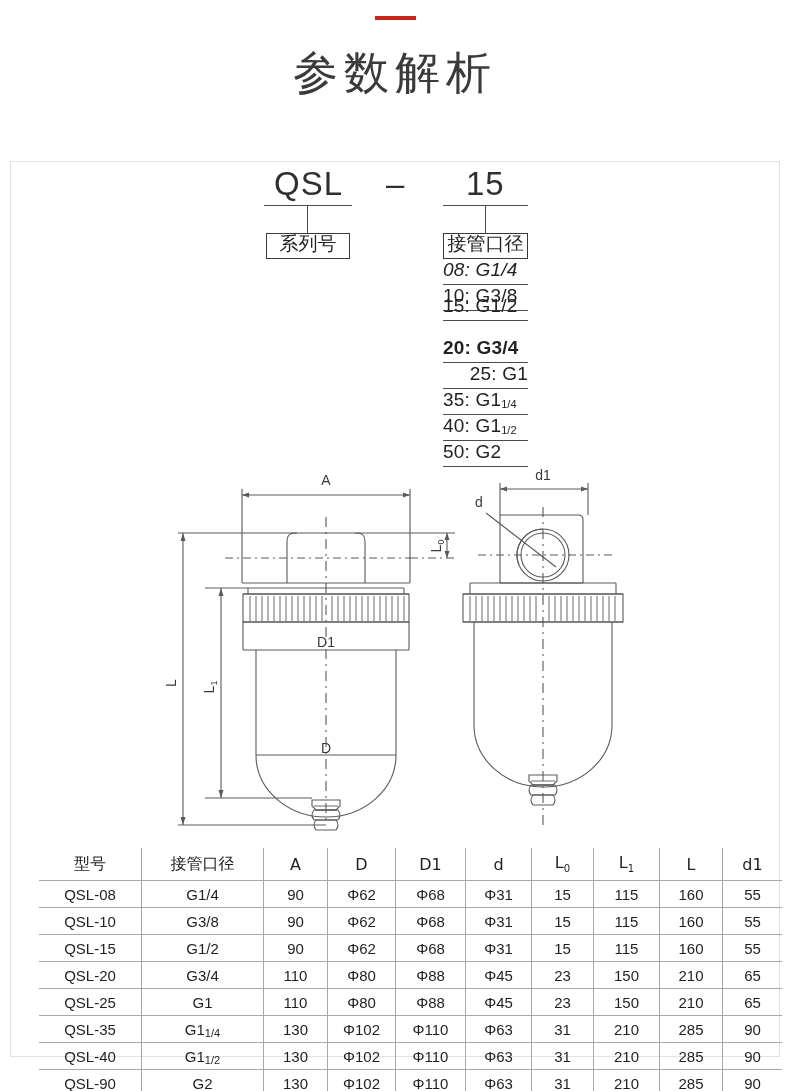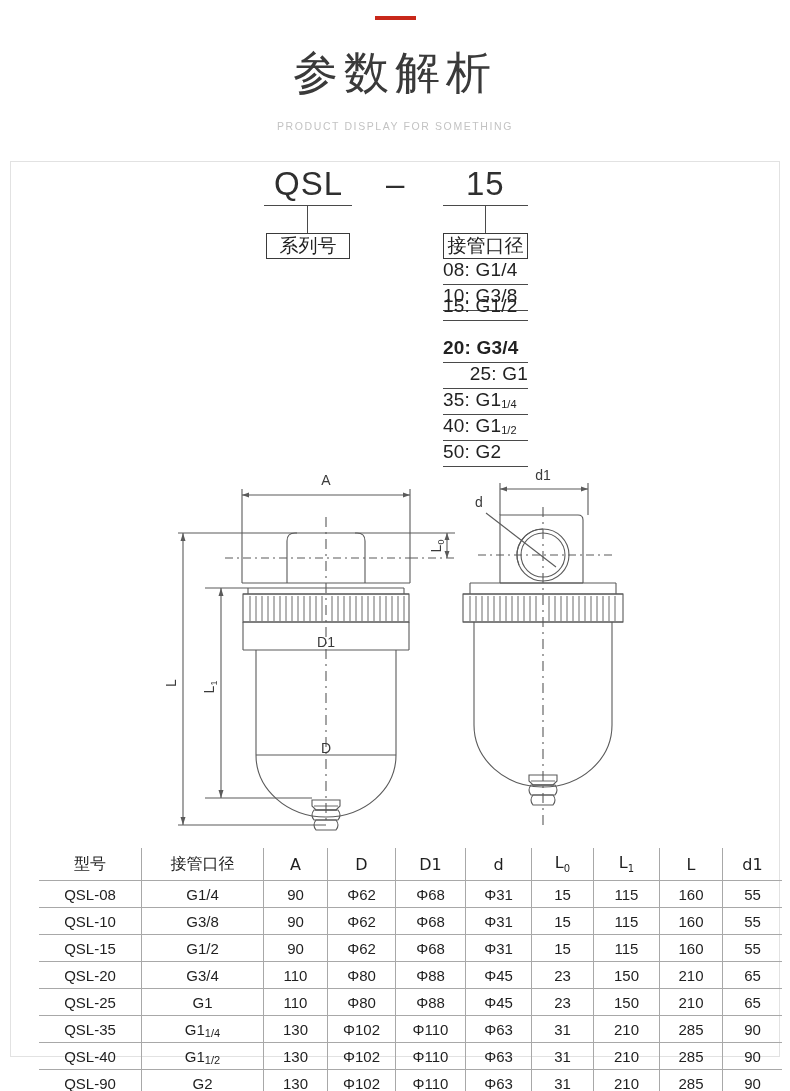--- a/index.html
+++ b/index.html
@@ -73,21 +73,21 @@
   .rule { position: absolute; background: #4a4a4a; }
   .hrule { height: 1.4px; }
   .vrule { width: 1.4px; }
   .boxed {
     position: absolute;
     border: 1.5px solid #3a3a3a;
     box-sizing: border-box;
     text-align: center;
     font-size: 19px;
     color: #222;
-    font-family: Liberation Serif, serif;
+    font-family: Liberation Mono, monospace;
     white-space: nowrap;
   }
   .opt-row {
     position: absolute;
     left: 443px;
     width: 85px;
     height: 26px;
     border-bottom: 1.4px solid #4a4a4a;
     box-sizing: border-box;
     font-size: 19px;
@@ -145,21 +145,20 @@
   table.spec tr:last-child td:last-child   { border-bottom-right-radius: 8px; }
   .sub { font-size: 10px; vertical-align: sub; }
   .fr  { font-size: 11px; position: relative; top: 2px; }
 </style>
 </head>
 <body>
 
 <div id="header">
   <div id="accent-bar"></div>
   <div id="page-title">参数解析</div>
-  <div id="page-subtitle">PRODUCT DISPLAY FOR SOMETHING</div>
 </div>
 
 <div id="content-frame"></div>
 
 <div id="code-block">
 
   <div class="code-text" style="left:274px; top:165px;">QSL</div>
 
   <div class="code-text" style="left:386px; top:165px;">–</div>
 
@@ -168,21 +167,21 @@
   <div class="rule hrule" style="left:264px; top:205px; width:88px;"></div>
   <div class="rule hrule" style="left:443px; top:205px; width:85px;"></div>
 
   <div class="rule vrule" style="left:307px; top:205px; height:28px;"></div>
   <div class="rule vrule" style="left:485px; top:205px; height:28px;"></div>
 
   <div class="boxed" style="left:266px; top:233px; width:84px; height:26px; line-height:23px;">系列号</div>
   <div class="boxed" style="left:443px; top:233px; width:85px; height:26px; line-height:23px;">接管口径</div>
 
   <div id="option-rows">
-      <div class="opt-row" style="top: 259px;"><span>08: G1/4</span></div>
+      <div class="opt-row" style="top: 259px; font-style: italic;"><span>08: G1/4</span></div>
       <div class="opt-row" style="top: 285px;"><span>10: G3/8</span></div>
       <div class="opt-row" style="top: 295px;"><span>15: G1/2</span></div>
       <div class="opt-row" style="top: 337px; font-weight: bold;"><span>20: G3/4</span></div>
       <div class="opt-row" style="top: 363px; text-align: right;"><span>25: G1</span></div>
       <div class="opt-row" style="top: 389px;"><span>35: G1</span><span class="frac">1/4</span></div>
       <div class="opt-row" style="top: 415px;"><span>40: G1</span><span class="frac">1/2</span></div>
       <div class="opt-row" style="top: 441px;"><span>50: G2</span></div>
     </div>
 </div>
 

